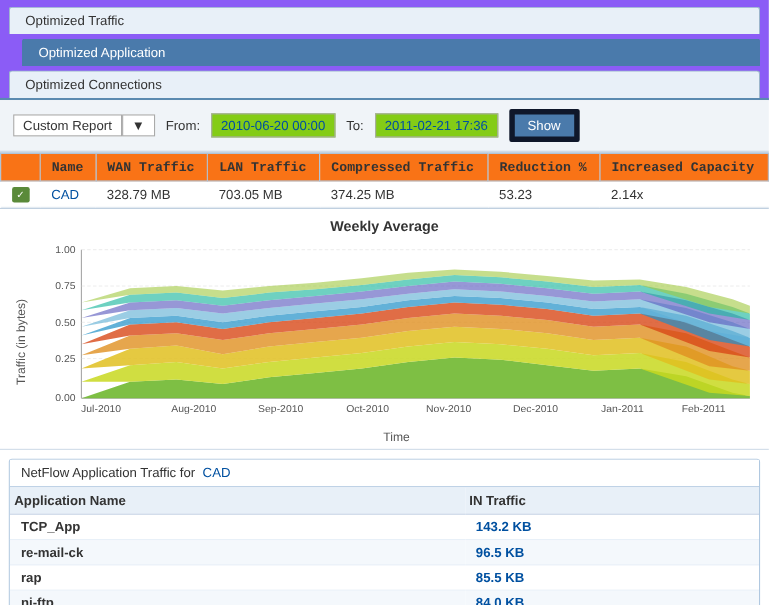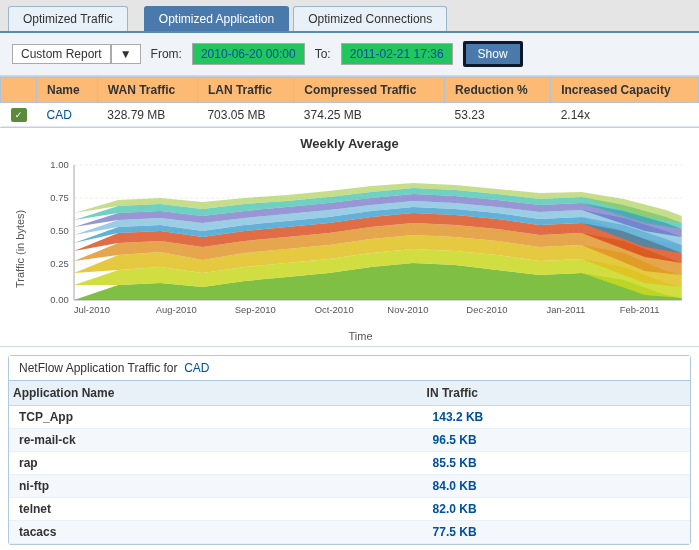--- a/index.html
+++ b/index.html
@@ -1,24 +1,25 @@
 <!DOCTYPE html>
 <html><head>
   <meta charset="utf-8">
   <style>
     * { box-sizing: border-box; margin: 0; padding: 0; }
     body { font-family: Arial, sans-serif; font-size: 12px; background: #fff; color: #333; width: 699px; }
 
     
     .tabs-bar {
-      background: #e5e5e5;
+      background: #8b5cf6;
       border-bottom: 2px solid #5a8ab0;
       padding: 6px 8px 0 8px;
       display: flex;
       gap: 4px;
+      flex-direction: column;
     }
     .tab {
       padding: 5px 14px;
       border: 1px solid #9bb5cc;
       border-bottom: none;
       border-radius: 3px 3px 0 0;
       cursor: pointer;
       background: #e8f0f8;
       color: #333;
       font-size: 12px;
@@ -54,42 +55,43 @@
       border: 1px solid #aaa;
       border-left: none;
       padding: 3px 5px;
       background: #e0e8f0;
       cursor: pointer;
     }
     .toolbar-label { font-size: 12px; color: #333; }
     .toolbar-value {
       border: 1px solid #aaa;
       padding: 3px 8px;
-      background: #22c55e;
+      background: #84cc16;
       font-size: 12px;
       color: #0050a0;
     }
     .show-btn {
       padding: 3px 12px;
       background: #4a7aab;
       color: #fff;
-      border: 3px solid #0f172a;
+      border: 5px solid #0f172a;
       cursor: pointer;
       font-size: 12px;
       border-radius: 2px;
     }
 
     
     .data-table {
       width: 100%;
       border-collapse: collapse;
       margin: 0;
     }
     .data-table thead tr {
-      background: #fdba74;
+      background: #f97316;
+      font-family: Liberation Mono, monospace;
     }
     .data-table thead th {
       padding: 5px 10px;
       text-align: left;
       font-weight: bold;
       font-size: 12px;
       border: 1px solid #b0c4d8;
     }
     .data-table tbody tr {
       background: #fff;

